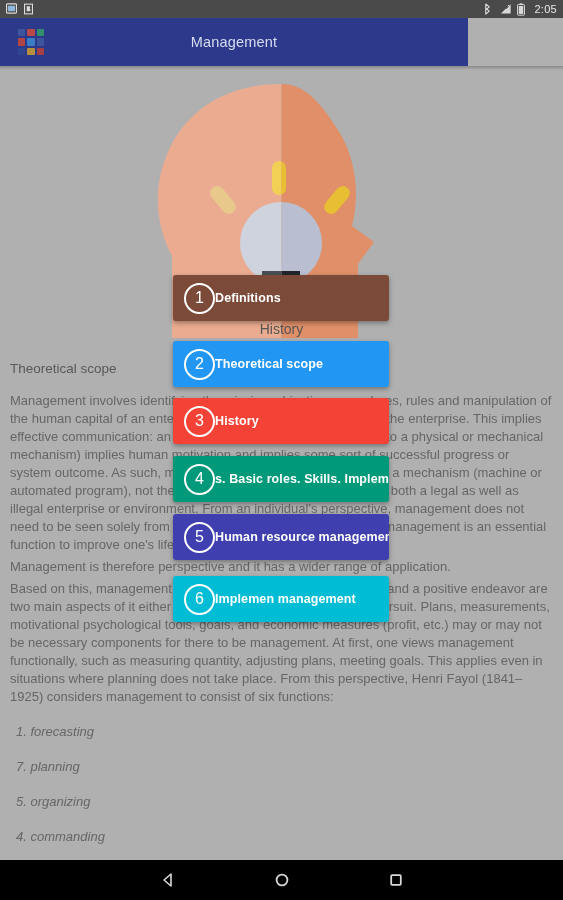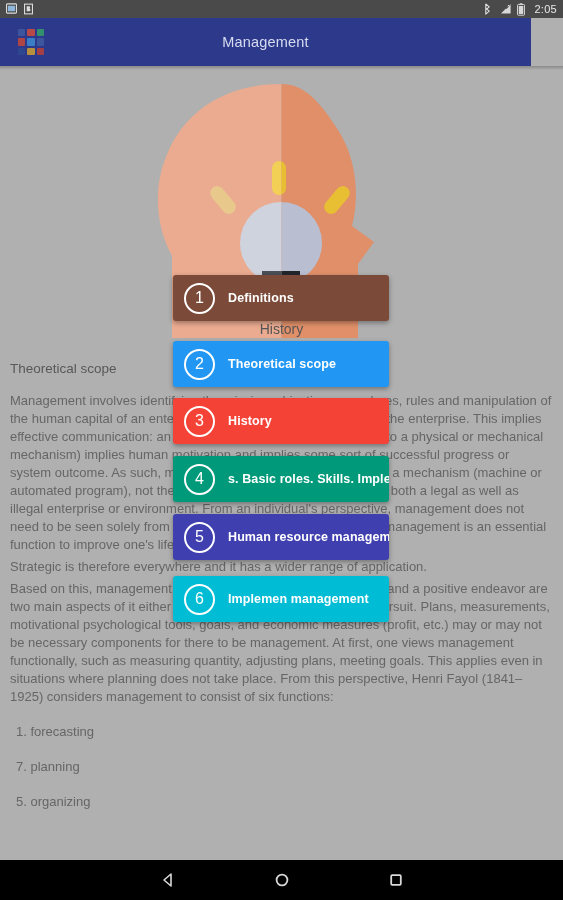--- a/index.html
+++ b/index.html
@@ -30,21 +30,21 @@
   .sb-ico { width: 11px; height: 12px; position: relative; display: inline-block; }
   .sb-ico svg { display: block; }
   .sb-time {
     color: #e8e8e8; font-size: 11px; letter-spacing: .3px;
     font-family: "Liberation Sans", sans-serif;
   }
 
   
   #appbar {
     position: absolute; top: 18px; left: 0;
-    width: 531px; height: 48px;
+    width: 468px; height: 48px;
     background: #2d3a8c;
     z-index: 30;
     display: flex; align-items: center;
   }
   #appbar-logo {
     position: absolute; left: 18px; top: 50%;
     transform: translateY(-50%);
     width: 26px; height: 26px;
     display: grid; grid-template-columns: repeat(3,1fr);
     grid-template-rows: repeat(3,1fr); gap: 2px;
@@ -92,21 +92,21 @@
   }
   .sub-head {
     font-size: 13.5px; color: #585858;
     margin: 0 0 16px 0;
   }
   .para {
     font-size: 13px; line-height: 18px;
     color: #666; margin: 0 0 4px 0;
     text-align: left;
   }
-  .fn-list { list-style: none; margin: 18px 0 12px 6px; }
+  .fn-list { list-style: none; margin: 18px 0 12px 6px; font-style: italic; }
   .fn-list li {
     font-size: 13px; color: #666;
     margin-bottom: 20px;
   }
 
   
   #cards { position: absolute; inset: 0; z-index: 20; pointer-events: none; }
   .card {
     position: absolute;
     left: 173px; width: 216px; height: 46px;
@@ -121,21 +121,20 @@
     width: 31px; height: 31px;
     margin-left: 11px;
     border: 2px solid #fff;
     border-radius: 50%;
     color: #fff;
     font-size: 16px;
     display: flex; align-items: center; justify-content: center;
     background: transparent;
   }
   .card .clabel {
-    margin-left: 13px;
     color: #fff;
     font-size: 12.5px;
     font-weight: bold;
     white-space: nowrap;
     overflow: hidden;
     letter-spacing: .1px;
   }
 
   
   #navbar {
@@ -258,26 +257,27 @@
           <path d="M262 205 L300 205 L300 228 A19 19 0 0 1 262 228 Z" fill="#4a4f55" clip-path="url(#leftHalf)"></path>
           <path d="M262 205 L300 205 L300 228 A19 19 0 0 1 262 228 Z" fill="#22262b" clip-path="url(#rightHalf)"></path>
         </g>
       </svg>
     </div>
 
     <div id="article">
       <div class="sec-head">History</div>
       <div class="sub-head">Theoretical scope</div>
       <p class="para"> Management involves identifying the mission, objective, procedures, rules and manipulation of the human capital of an enterprise to contribute to the success of the enterprise. This implies effective communication: an enterprise environment (as opposed to a physical or mechanical mechanism) implies human motivation and implies some sort of successful progress or system outcome. As such, management is not the manipulation of a mechanism (machine or automated program), not the herding of animals, and can occur in both a legal as well as illegal enterprise or environment. From an individual's perspective, management does not need to be seen solely from an enterprise point of view, because management is an essential function to improve one's life and relationships.</p>
-      <p class="para"> Strategic is therefore everywhere and it has a wider range of application.</p>
+      <p class="para"> Management is therefore perspective and it has a wider range of application.</p>
       <p class="para">Based on this, management must have humans, communication, and a positive endeavor are two main aspects of it either through enterprise or independent pursuit. Plans, measurements, motivational psychological tools, goals, and economic measures (profit, etc.) may or may not be necessary components for there to be management. At first, one views management functionally, such as measuring quantity, adjusting plans, meeting goals. This applies even in situations where planning does not take place. From this perspective, Henri Fayol (1841–1925) considers management to consist of six functions:</p>
       <ul class="fn-list">
         <li>1. forecasting</li>
         <li>7. planning</li>
         <li>5. organizing</li>
+        <li>4. commanding</li>
 
       </ul>
 
     </div>
 
     <div id="cards">
 
       <div class="card" style="top: 209px; background: rgb(124, 74, 57);">
         <span class="badge">1</span>
         <span class="clabel">Definitions</span>

